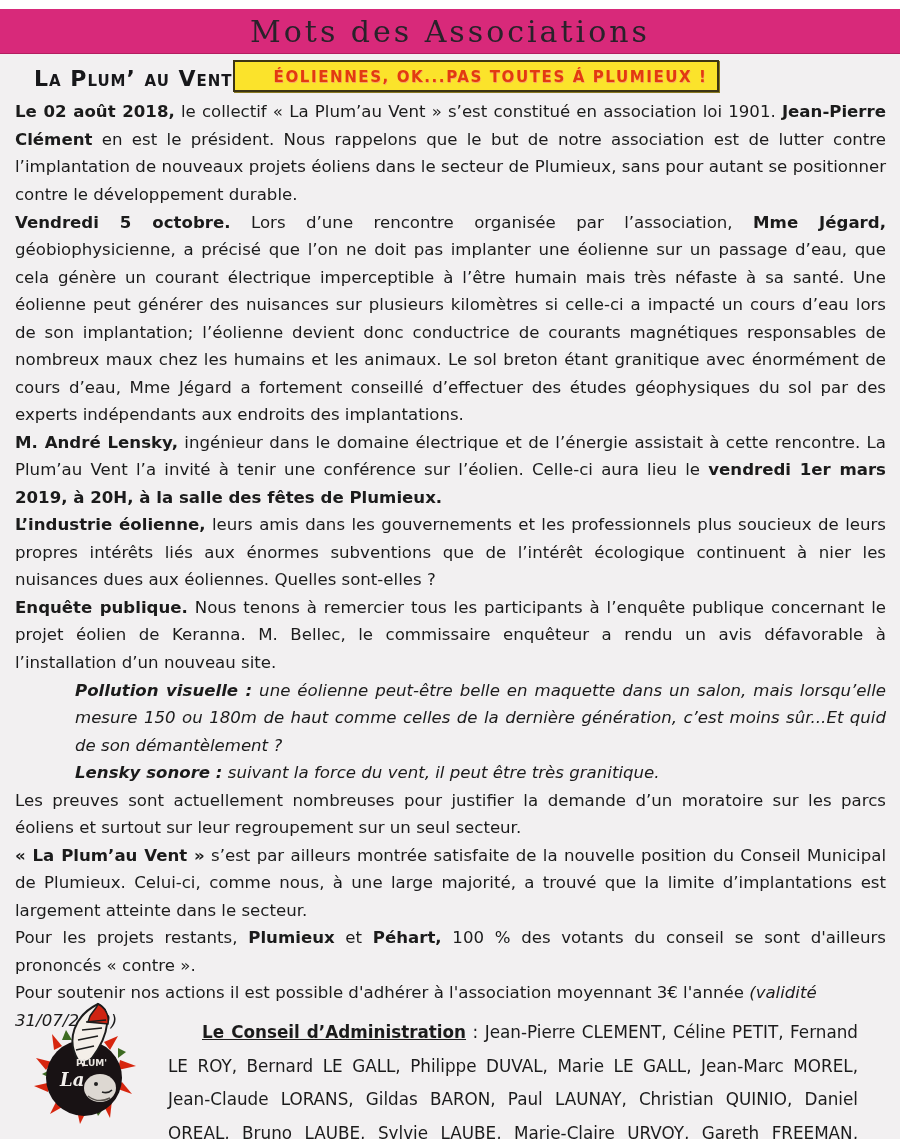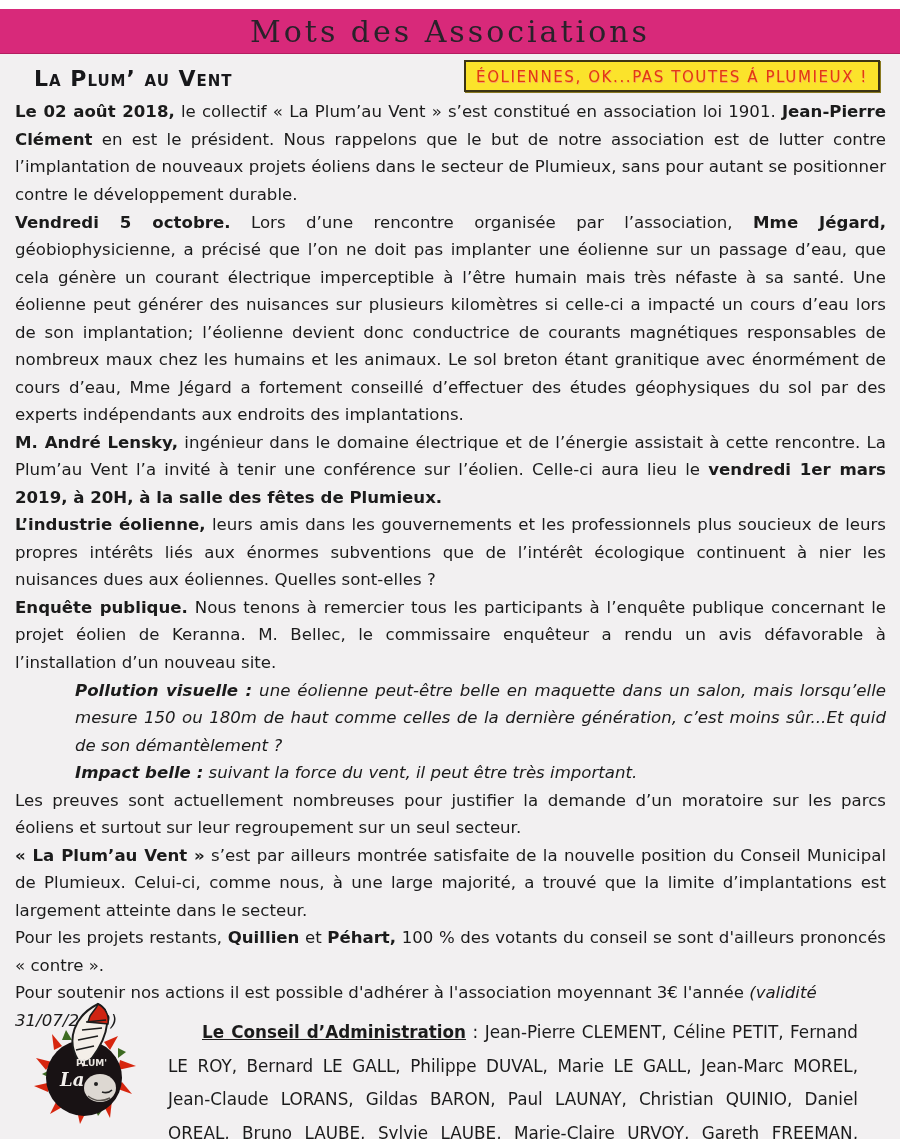--- a/index.html
+++ b/index.html
@@ -16,37 +16,38 @@
     height:44px;background:#d8297a;
     display:flex;align-items:center;justify-content:center;
     border-bottom:1px solid #b31d60;
   }
   .banner-title{
     font-family:"DejaVu Serif","Liberation Serif",serif;
     font-size:30px;font-weight:500;color:#29222a;
     letter-spacing:3px;
   }
   .subheader{
-    display:flex;justify-content:space-between;align-items:flex-start;
+    display:flex;align-items:flex-start;
     padding:6px 18px 2px 34px;
   }
   .article-title{
     font-size:22px;font-weight:600;color:#17171a;
     font-variant:small-caps;letter-spacing:1px;line-height:1.2;
     padding-top:6px;
   }
   .callout{
     background:#fbe32b;border:2px solid #3c3414;
     padding:5px 10px 4px 10px;margin-right:2px;
     box-shadow:1px 1px 0 #8a7a20;
   }
   .callout-text{
-    color:#e23a10;font-weight:400;font-size:15px;letter-spacing:1.6px;
+    color:#e23a10;font-weight:700;font-size:15px;letter-spacing:1.6px;
     text-shadow:0.5px 0.5px 0 #f8a166;
     white-space:nowrap;
+    margin-left:29px;
   }
   .article{
     padding:4px 14px 0 15px;
     font-size:16.6px;line-height:1.66;
     text-align:justify;
   }
   .article p{margin:0;}
   .article p.indent{padding-left:60px;font-style:italic;}
   .article p.nojustify{text-align:left;}
   .footer{
@@ -80,24 +81,24 @@
     </div>
   </div>
 
   <div class="article" id="article-body">
       <p><span class="b">Le 02 août 2018,</span><span> le collectif « La Plum’au Vent » s’est constitué en association loi 1901. </span><span class="b">Jean-Pierre Clément</span><span> en est le président. Nous rappelons que le but de notre association est de lutter contre l’implantation de nouveaux projets éoliens dans le secteur de Plumieux, sans pour autant se positionner contre le développement durable.</span></p>
       <p><span class="b">Vendredi 5 octobre.</span><span> Lors d’une rencontre  organisée par l’association, </span><span class="b">Mme Jégard,</span><span> géobiophysicienne, a précisé que l’on ne doit pas implanter une éolienne sur un passage d’eau, que cela génère un courant électrique imperceptible à l’être humain mais très néfaste à sa santé. Une éolienne peut générer des nuisances sur plusieurs kilomètres si celle-ci a impacté un cours d’eau lors de son implantation; l’éolienne devient donc conductrice de courants magnétiques responsables de nombreux maux chez les humains et les animaux. Le sol breton étant granitique avec énormément de cours d’eau, Mme Jégard a fortement conseillé d’effectuer des études géophysiques du sol par des experts indépendants aux endroits des implantations.</span></p>
       <p><span class="b">M. André Lensky,</span><span> ingénieur dans le domaine électrique et de l’énergie assistait à cette rencontre. La Plum’au Vent l’a invité à tenir une conférence sur l’éolien. Celle-ci aura lieu le </span><span class="b">vendredi 1er mars 2019, à 20H, à la salle des fêtes de Plumieux.</span></p>
       <p><span class="b">L’industrie éolienne,</span><span> leurs amis dans les gouvernements et les professionnels plus soucieux de leurs propres intérêts liés aux énormes subventions que de l’intérêt écologique continuent à nier les nuisances dues aux éoliennes. Quelles sont-elles ?</span></p>
       <p><span class="b">Enquête publique.</span><span> Nous tenons à remercier tous les participants à l’enquête publique concernant le projet éolien de Keranna. M. Bellec, le commissaire enquêteur a rendu un avis défavorable à l’installation d’un nouveau site.</span></p>
       <p class="indent"><span class="b">Pollution visuelle :</span><span> une éolienne peut-être belle en maquette dans un salon, mais lorsqu’elle mesure 150 ou 180m de haut comme celles de la dernière génération, c’est moins sûr...Et quid de son démantèlement ?</span></p>
-      <p class="indent"><span class="b">Impact belle :</span><span> suivant la force du vent, il peut être très important.</span></p>
+      <p class="indent"><span class="b">Lensky sonore :</span><span> suivant la force du vent, il peut être très granitique.</span></p>
       <p><span>Les preuves sont actuellement nombreuses pour justifier la demande d’un moratoire sur les parcs éoliens et surtout sur leur regroupement sur un seul secteur.</span></p>
       <p><span class="b">« La Plum’au Vent »</span><span> s’est par ailleurs montrée satisfaite de la nouvelle position du Conseil Municipal de Plumieux. Celui-ci, comme nous, à une large majorité, a trouvé que la limite d’implantations est largement  atteinte dans le secteur.</span></p>
-      <p><span>Pour les projets restants, </span><span class="b">Quillien</span><span> et </span><span class="b">Péhart,</span><span>   100 % des votants du conseil se sont d'ailleurs prononcés « contre ».</span></p>
+      <p><span>Pour les projets restants, </span><span class="b">Plumieux</span><span> et </span><span class="b">Péhart,</span><span>   100 % des votants du conseil se sont d'ailleurs prononcés « contre ».</span></p>
       <p class="nojustify"><span>Pour soutenir nos actions il est possible d'adhérer à l'association moyennant 3€ l'année </span><span class="i">(validité 31/07/2019)</span></p>
     </div>
 
   <div class="footer">
     <div class="logo-wrap">
       <svg width="140" height="128" viewBox="0 0 140 128">
 
         <g fill="#d7260f">
           <polygon points="70,22 76,38 64,38"></polygon>
           <polygon points="104,36 96,50 90,42"></polygon>

